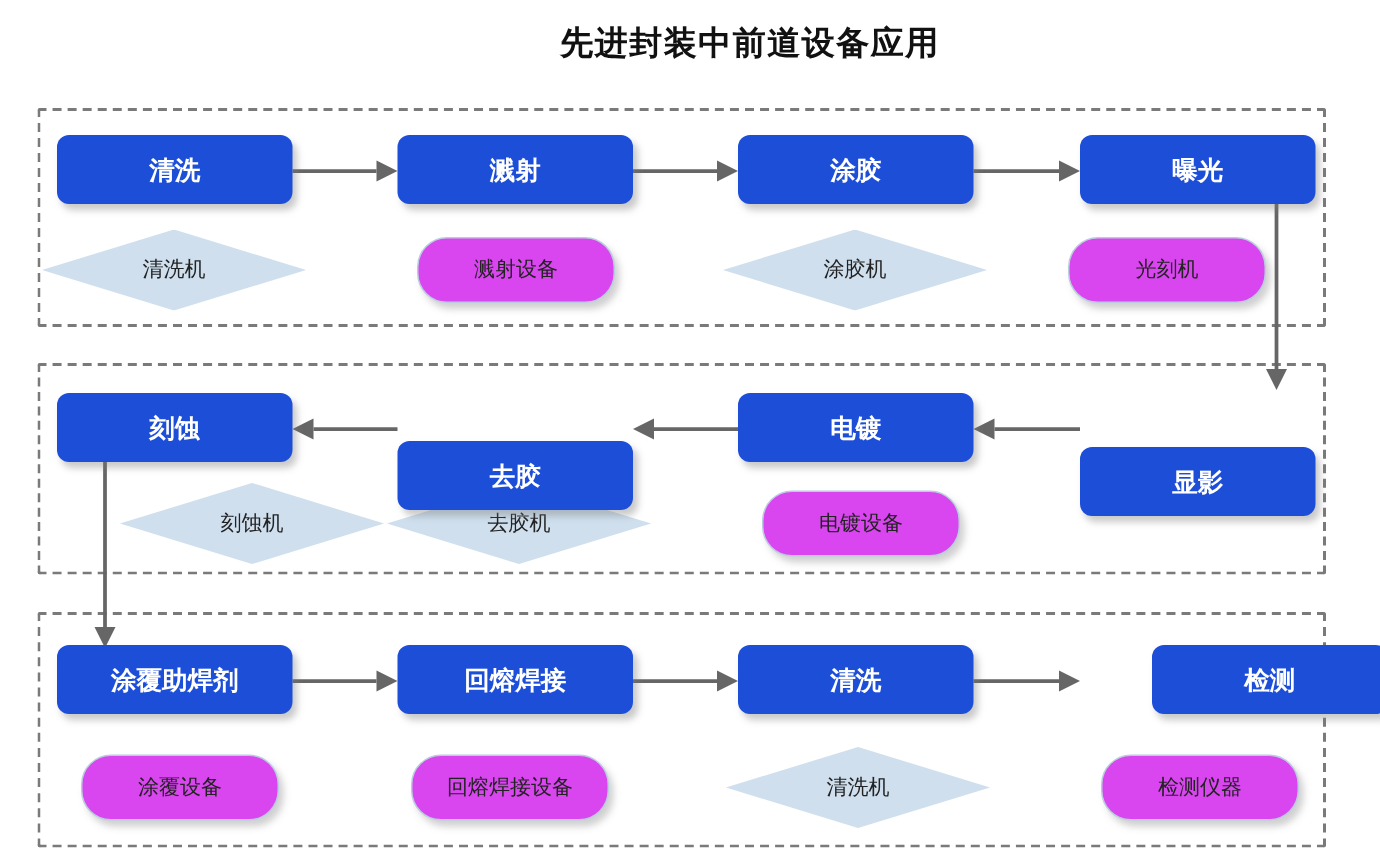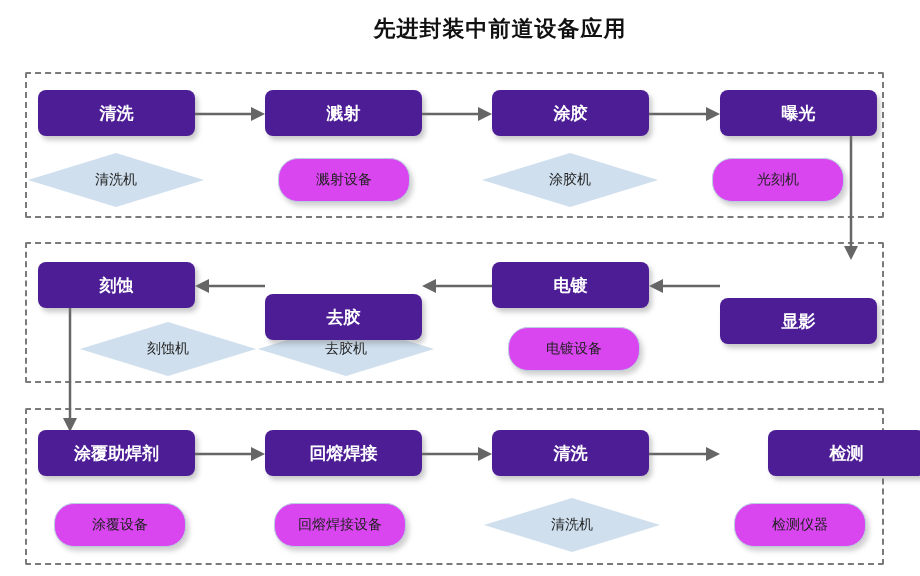--- a/index.html
+++ b/index.html
@@ -40,21 +40,21 @@
     border-radius: 2px;
     box-sizing: border-box;
     background: transparent;
   }
 
   
   .proc-box {
     position: absolute;
     width: 157px;
     height: 46px;
-    background: #4c1d95;
+    background: #1d4ed8;
     border-radius: 8px;
     box-shadow: 3px 4px 5px rgba(120,120,120,0.40);
     display: flex;
     align-items: center;
     justify-content: center;
     color: #ffffff;
     font-size: 17px;
     font-weight: bold;
     box-sizing: border-box;
     z-index: 5;

